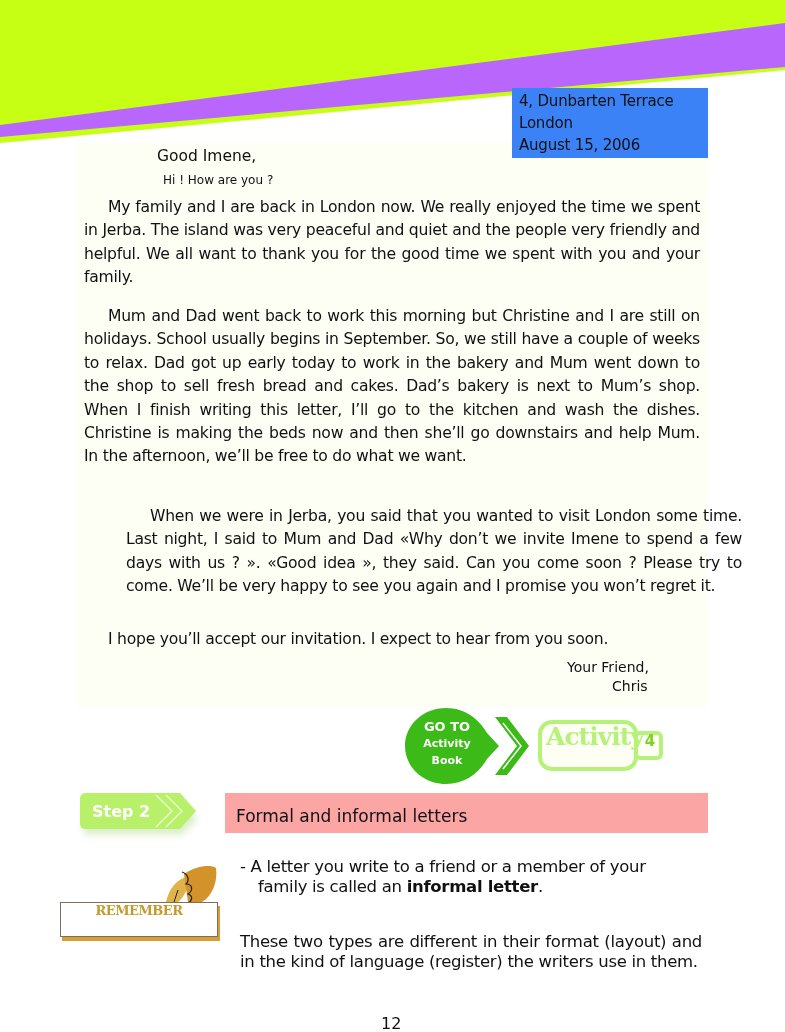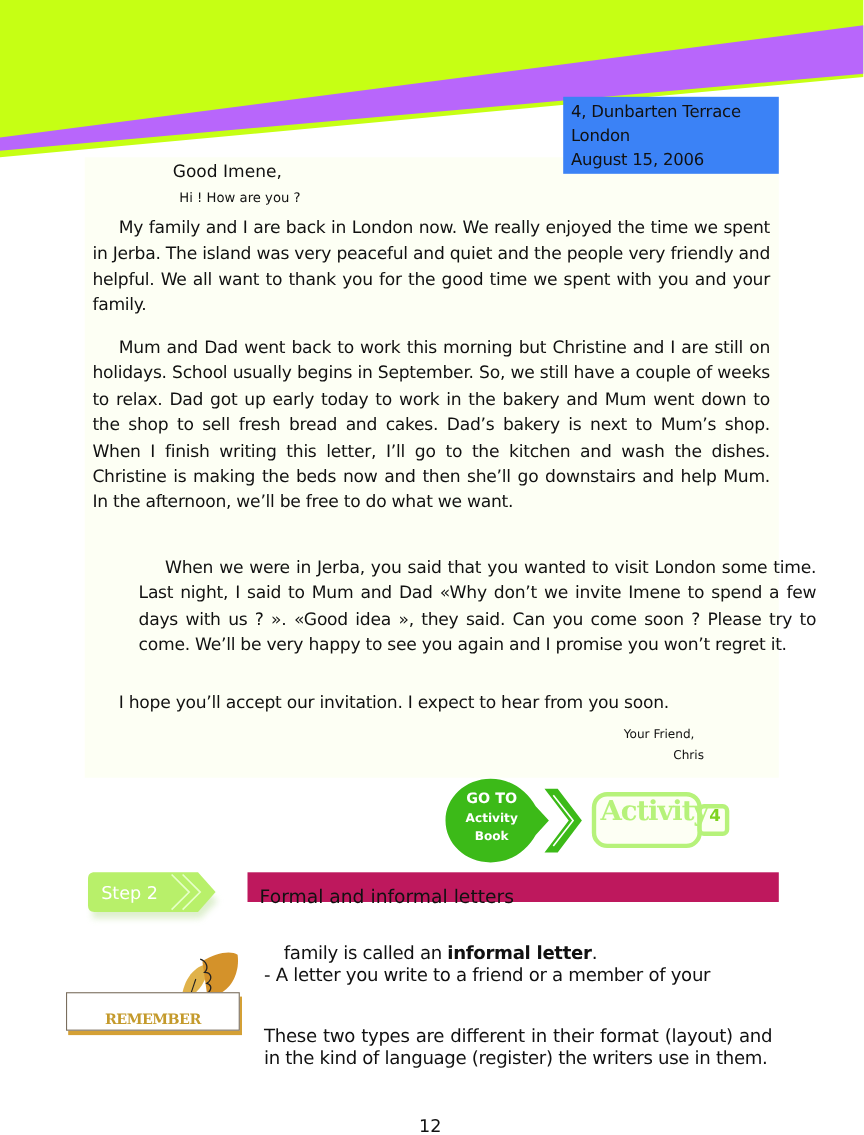--- a/index.html
+++ b/index.html
@@ -27,21 +27,21 @@
   .body-text {
     position: absolute; left: 84px; width: 616px; font-size: 15.6px; line-height: 23.4px;
     text-align: justify; letter-spacing: -0.25px;
   }
   .body-text p { margin: 0; text-indent: 24px; }
   .p1 { top: 196px; }
   .p2 { top: 305px; }
   .p3 { top: 505px; margin-left: 42px; }
   .p4 { top: 628px; }
 
-  .signoff { position: absolute; left: 567px; top: 658px; font-size: 11px; line-height: 19px; }
+  .signoff { position: absolute; left: 567px; top: 658px; font-size: 14px; line-height: 19px; }
   .signoff .name { padding-left: 45px; }
 
   .goto { position: absolute; left: 403px; top: 707px; width: 128px; height: 78px; }
   .goto-text {
     position: absolute; left: 405px; top: 718px; width: 84px; text-align: center;
     color: #fff; font-weight: bold; font-size: 11px; line-height: 17px;
   }
   .goto-text .t1 { font-size: 13px; }
 
   .activity-badge { position: absolute; left: 537px; top: 718px; width: 127px; height: 55px; }
@@ -49,39 +49,39 @@
     position: absolute; left: 546px; top: 722px; font-family: "DejaVu Serif", serif;
     font-weight: bold; font-size: 25px; color: #b6f27a; letter-spacing: -1px;
   }
   .activity-num {
     position: absolute; left: 639px; top: 732px; width: 22px; text-align: center;
     font-weight: bold; font-size: 15px; color: #7ed321;
   }
 
   .step-badge { position: absolute; left: 78px; top: 791px; width: 130px; height: 60px; }
   .step-label {
-    position: absolute; left: 92px; top: 802px; font-weight: normal; color: #fff;
+    position: absolute; left: 92px; top: 802px; font-weight: bold; color: #fff;
     font-size: 16px;
   }
 
   .section-header {
-    position: absolute; left: 225px; top: 793px; width: 483px; height: 27px;
-    background: #be185d;
+    position: absolute; left: 225px; top: 793px; width: 483px; height: 40px;
+    background: #fca5a5;
   }
   .section-title {
     position: absolute; left: 11px; top: 13px; font-size: 17px; color: #111;
   }
 
   .remember-art { position: absolute; left: 58px; top: 862px; width: 170px; height: 82px; }
   .remember-box {
     position: absolute; left: 60px; top: 902px; width: 156px; height: 33px;
     background: #fff; border: 1px solid #7a6e5e; box-shadow: 2px 4px 0 #d4a035;
   }
   .remember-label {
-    position: absolute; left: 0; top: 17px; width: 156px; text-align: center;
+    position: absolute; left: 0; top: 0; width: 156px; text-align: center;
     font-family: "DejaVu Serif", serif; font-weight: bold; font-size: 13px; color: #c49a2c;
     letter-spacing: -0.5px;
   }
 
   .remember-list {
     position: absolute; left: 240px; top: 857px; width: 462px; font-size: 16.5px; line-height: 20px;
     letter-spacing: -0.3px;
   }
   .remember-list .item { margin: 0; }
   .remember-list .item.indent-cont { padding-left: 18px; }
@@ -170,22 +170,22 @@
   <path d="M108,40 C112,22 124,14 134,14 C130,26 126,36 118,42 Z" fill="#e0b24a"></path>
   <path d="M126,12 C138,4 152,2 158,6 C160,20 154,34 144,40 L130,40 Z" fill="#d4922a"></path>
   <path d="M124,10 C130,12 132,18 128,22 C134,22 136,28 130,32 C136,34 134,40 128,42" fill="none" stroke="#222" stroke-width="1.2"></path>
   <path d="M120,28 L116,40" stroke="#222" stroke-width="1"></path>
 </svg>
 <div class="remember-box">
   <div class="remember-label">REMEMBER</div>
 </div>
 
 <div class="remember-list">
+  <div class="item">
+    <span>- A letter you write to a friend or a member of your</span>
+  </div>
   <div class="item indent-cont">
     <span>family is called an </span><b>informal letter</b><span>.</span>
-  </div>
-  <div class="item">
-    <span>- A letter you write to a friend or a member of your</span>
   </div>
 </div>
 <div class="remember-note">These two types are different in their format (layout) and in the kind of language (register) the writers use in them.</div>
 
 <div class="page-number">12</div>
 
 </body></html>

